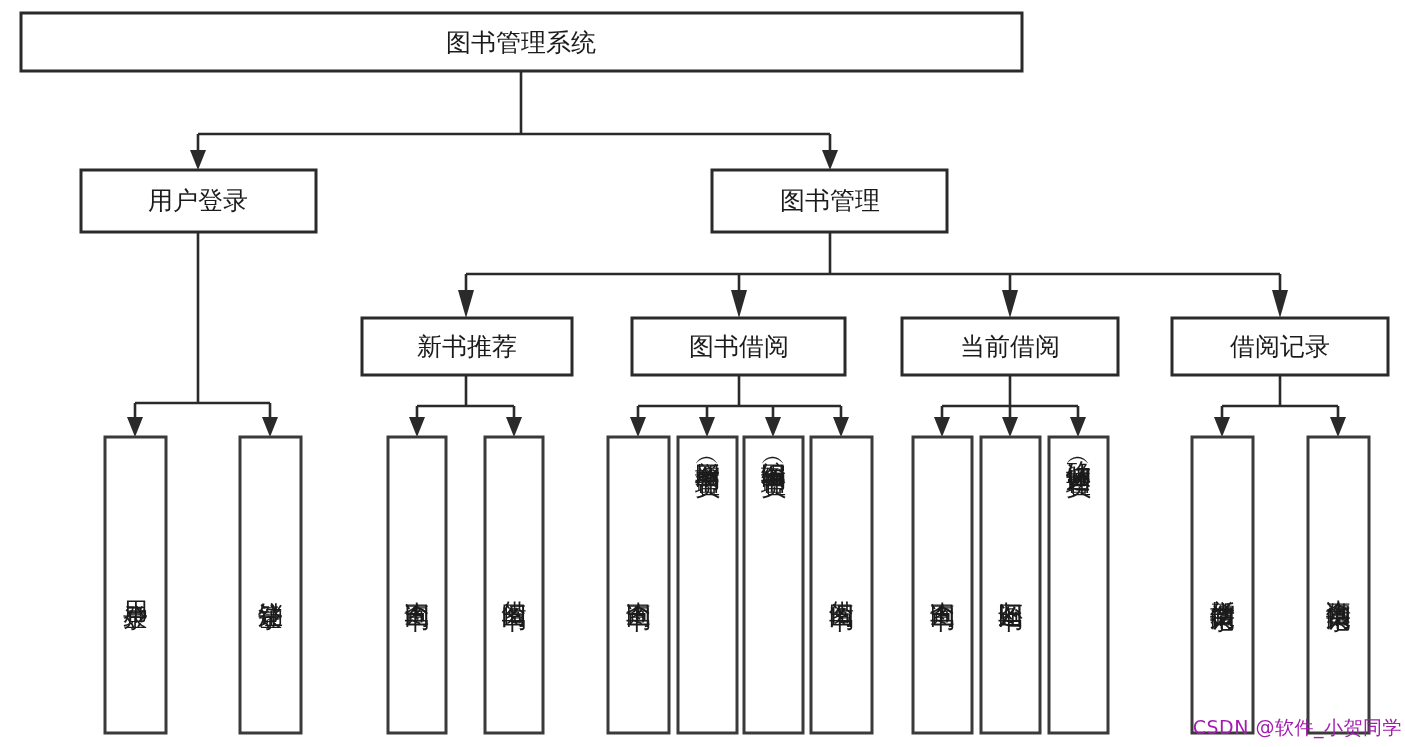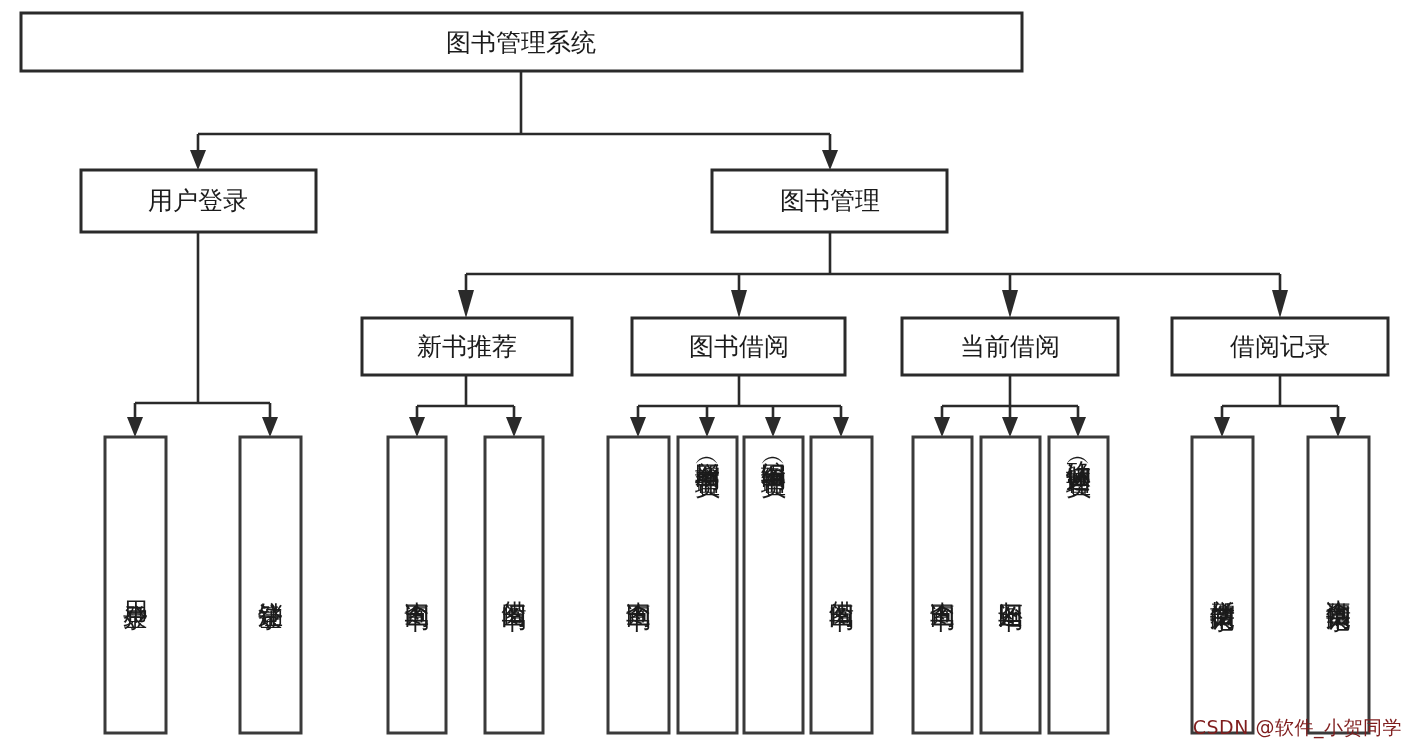--- a/index.html
+++ b/index.html
@@ -70,21 +70,21 @@
     color: #1b1b1b;
     white-space: nowrap;
     text-align: center;
   }
   .watermark {
     position: absolute;
     right: 17px;
     bottom: 6px;
     font-family: "DejaVu Sans", "Liberation Sans", sans-serif;
     font-size: 19px;
-    color: #7f1d1d;
+    color: #a21caf;
     letter-spacing: 0.5px;
     white-space: nowrap;
   }
 </style>
 </head>
 <body>
 
 <div id="diagram-root">
 
   <svg id="tree-svg" viewBox="0 0 1405 747">

